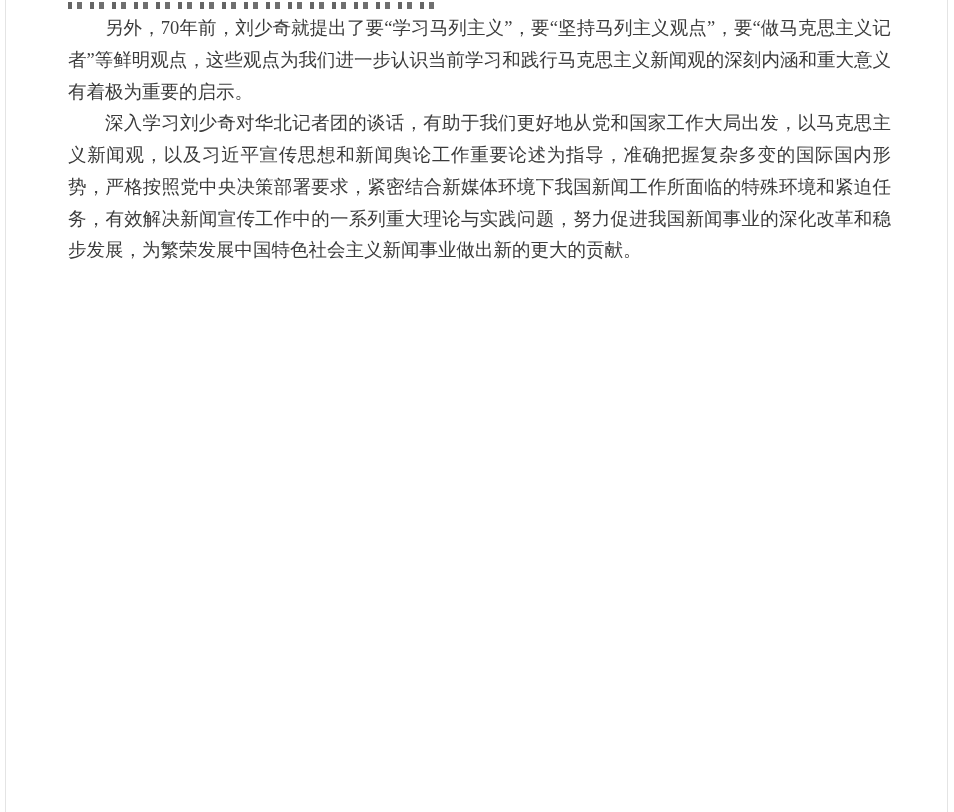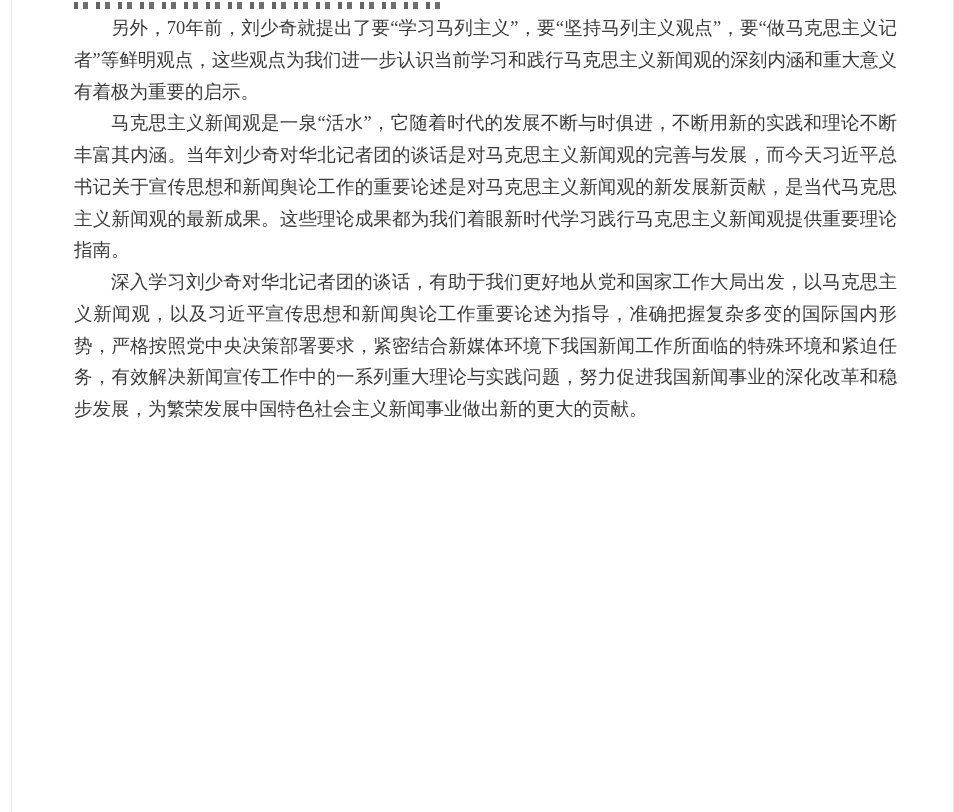--- a/index.html
+++ b/index.html
@@ -9,21 +9,21 @@
   }
   body {
     width: 954px;
     height: 812px;
     overflow: hidden;
     font-family: "Liberation Serif", "DejaVu Serif", serif;
   }
   .page {
     position: relative;
     box-sizing: border-box;
-    margin-left: 11px;
+    margin-left: 5px;
     width: 943px;
     height: 812px;
     background: #ffffff;
     border-left: 1px solid #e4e4e4;
     border-right: 1px solid #e4e4e4;
   }
   
   .clipped-line {
     position: absolute;
     top: 2px;
@@ -53,16 +53,15 @@
     word-break: break-all;
   }
 </style>
 </head>
 <body>
 
 <div class="page">
   <div class="clipped-line"></div>
   <div class="article">
     <p>另外，70年前，刘少奇就提出了要“学习马列主义”，要“坚持马列主义观点”，要“做马克思主义记者”等鲜明观点，这些观点为我们进一步认识当前学习和践行马克思主义新闻观的深刻内涵和重大意义有着极为重要的启示。</p>
-    <p>马克思主义新闻观是一泉“活水”，它随着时代的发展不断与时俱进，不断用新的实践和理论不断丰富其内涵。当年刘少奇对华北记者团的谈话是对马克思主义新闻观的完善与发展，而今天习近平总书记关于宣传思想和新闻舆论工作的重要论述是对马克思主义新闻观的新发展新贡献，是当代马克思主义新闻观的最新成果。这些理论成果都为我们着眼新时代学习践行马克思主义新闻观提供重要理论指南。</p>
     <p>深入学习刘少奇对华北记者团的谈话，有助于我们更好地从党和国家工作大局出发，以马克思主义新闻观，以及习近平宣传思想和新闻舆论工作重要论述为指导，准确把握复杂多变的国际国内形势，严格按照党中央决策部署要求，紧密结合新媒体环境下我国新闻工作所面临的特殊环境和紧迫任务，有效解决新闻宣传工作中的一系列重大理论与实践问题，努力促进我国新闻事业的深化改革和稳步发展，为繁荣发展中国特色社会主义新闻事业做出新的更大的贡献。</p>
   </div>
 </div>
 
 </body></html>

